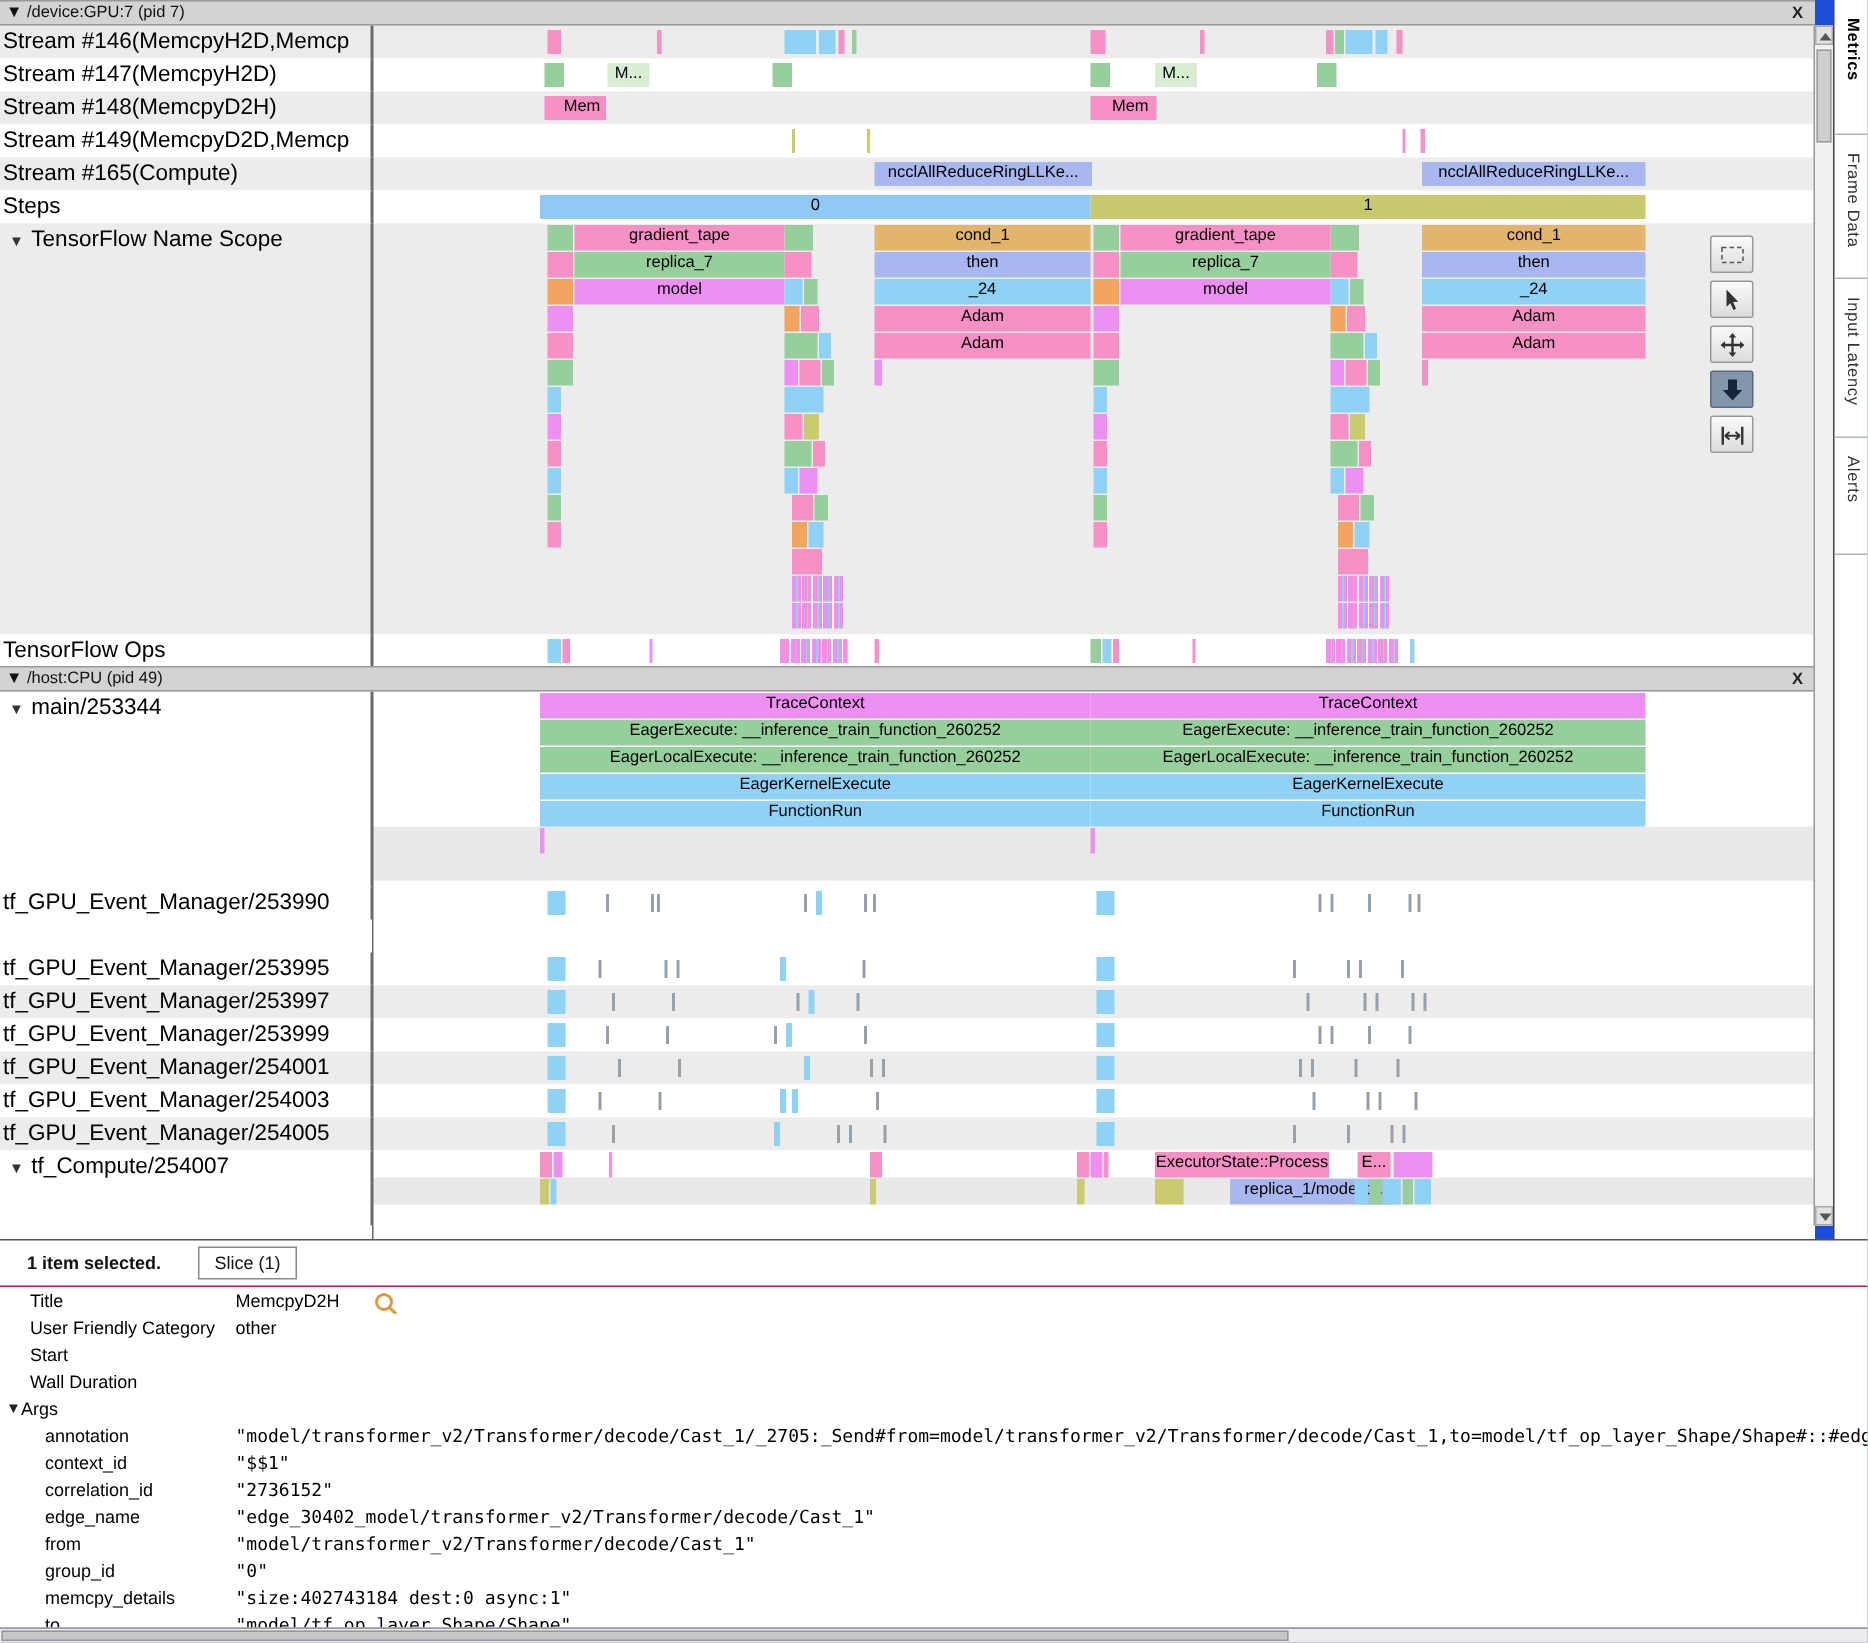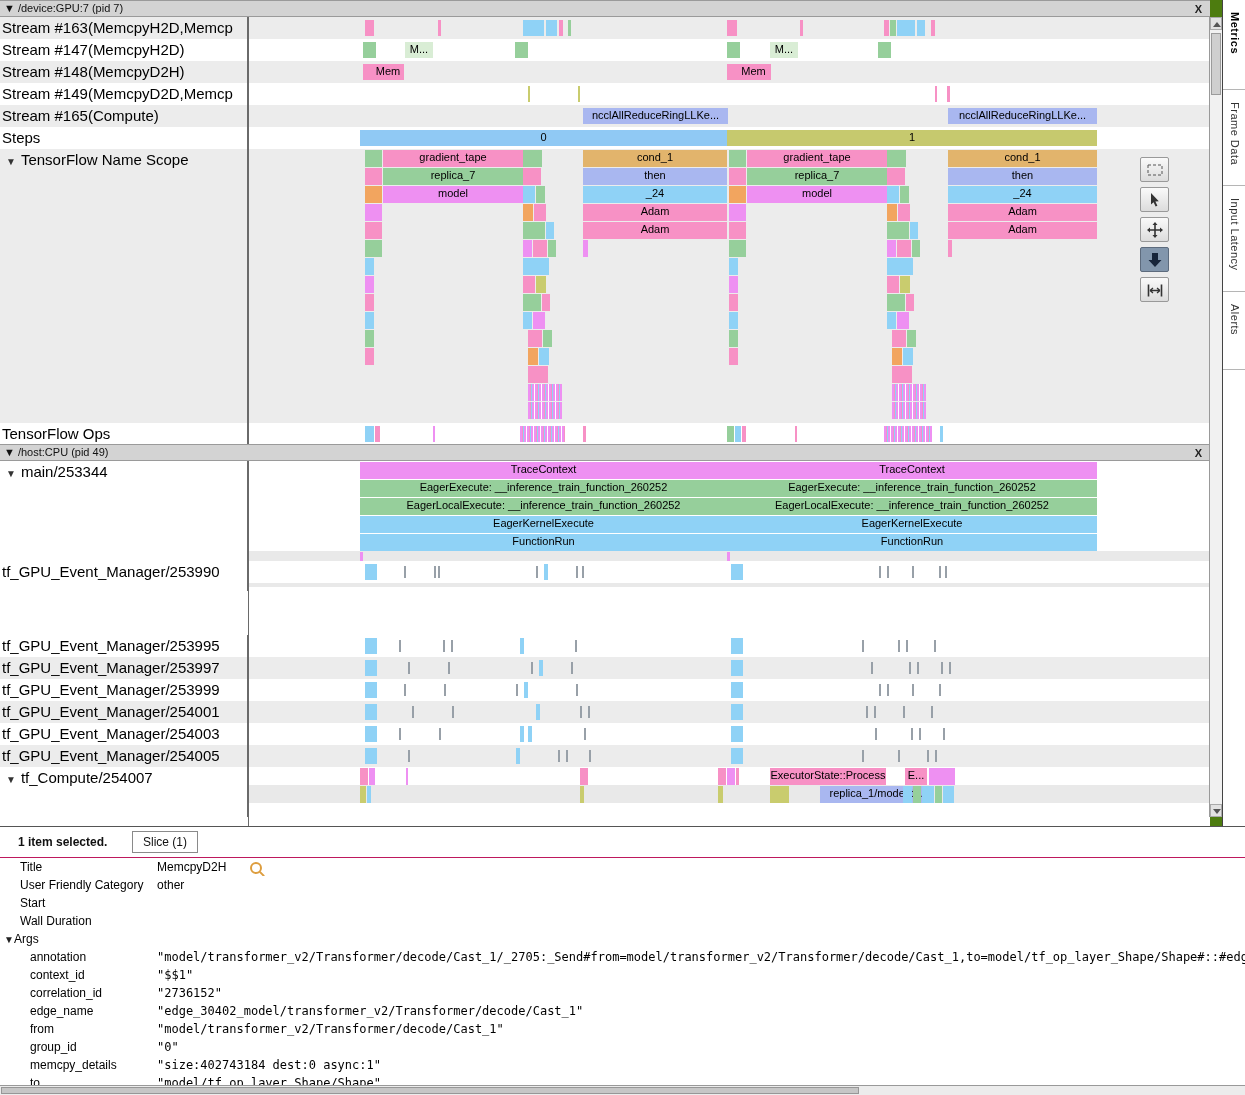--- a/index.html
+++ b/index.html
@@ -1,17 +1,17 @@
 <!DOCTYPE html>
 <html><head>
 <meta charset="utf-8">
 <style>
   html,body{margin:0;padding:0;background:#fff;}
   body{width:1245px;height:1095px;overflow:hidden;font-family:"Liberation Sans",sans-serif;position:relative;}
-  #stage{position:absolute;inset:0;background:#4d7c0f;padding-left:48px;}
+  #stage{position:absolute;inset:0;background:#1d4ed8;padding-left:48px;}
 
   
   #timeline{position:absolute;left:0;top:0;width:1210px;height:826px;overflow:hidden;background:#fff;}
   .sec-header{position:absolute;left:0;width:1210px;height:17px;background:#d3d3d3;border-top:1px solid #9a9a9a;border-bottom:1px solid #9a9a9a;box-sizing:border-box;font-size:11px;line-height:15px;z-index:6;}
   .sec-title{padding-left:4px;color:#111;}
   .sec-close{position:absolute;right:8px;top:1px;font-size:11px;font-weight:bold;color:#222;cursor:pointer;}
   .track{position:absolute;left:0;width:1210px;z-index:1;}
   .tlabel{position:absolute;left:0;top:0;bottom:0;width:248px;box-sizing:border-box;padding:2px 0 0 2px;font-size:15px;color:#000;white-space:nowrap;overflow:hidden;border-right:1px solid #6a6a6a;z-index:2;}
   .tri{font-size:10px;margin:0 5px 0 4px;color:#333;}
   .tarea{position:absolute;left:248px;right:0;top:0;bottom:0;overflow:hidden;}
@@ -66,21 +66,21 @@
   #col-divider{position:absolute;left:248px;top:0;width:1px;height:826px;background:#6a6a6a;z-index:3;}
 </style>
 </head>
 <body>
 
 <div id="stage">
 
   <div id="timeline">
       <div class="sec-header" style="top: 0px;"><span class="sec-title">▼ /device:GPU:7 (pid 7)</span><span class="sec-close">X</span></div>
       <div class="track" style="top: 17px; height: 22px; background: rgb(236, 236, 236);">
-        <div class="tlabel"><span>Stream #163(MemcpyH2D,Memcp</span></div>
+        <div class="tlabel"><span>Stream #146(MemcpyH2D,Memcp</span></div>
         <div class="tarea">
           <div class="ev" style="left: 117px; width: 9px; top: 3px; height: 16px; background: rgb(247, 145, 197);"></div>
           <div class="ev" style="left: 190px; width: 3px; top: 3px; height: 16px; background: rgb(247, 145, 197);"></div>
           <div class="ev" style="left: 275px; width: 21px; top: 3px; height: 16px; background: rgb(143, 210, 246);"></div>
           <div class="ev" style="left: 298px; width: 11px; top: 3px; height: 16px; background: rgb(143, 210, 246);"></div>
           <div class="ev" style="left: 311px; width: 4px; top: 3px; height: 16px; background: rgb(247, 145, 197);"></div>
           <div class="ev" style="left: 320px; width: 3px; top: 3px; height: 16px; background: rgb(150, 207, 155);"></div>
           <div class="ev" style="left: 479px; width: 10px; top: 3px; height: 16px; background: rgb(247, 145, 197);"></div>
           <div class="ev" style="left: 552px; width: 3px; top: 3px; height: 16px; background: rgb(247, 145, 197);"></div>
           <div class="ev" style="left: 636px; width: 5px; top: 3px; height: 16px; background: rgb(247, 145, 197);"></div>
@@ -258,21 +258,21 @@
           <div class="ev" style="left: 112px; width: 367px; top: 37px; height: 17px; background: rgb(150, 207, 155);">EagerLocalExecute: __inference_train_function_260252</div>
           <div class="ev" style="left: 479px; width: 370px; top: 37px; height: 17px; background: rgb(150, 207, 155);">EagerLocalExecute: __inference_train_function_260252</div>
           <div class="ev" style="left: 112px; width: 367px; top: 55px; height: 17px; background: rgb(143, 210, 246);">EagerKernelExecute</div>
           <div class="ev" style="left: 479px; width: 370px; top: 55px; height: 17px; background: rgb(143, 210, 246);">EagerKernelExecute</div>
           <div class="ev" style="left: 112px; width: 367px; top: 73px; height: 17px; background: rgb(143, 210, 246);">FunctionRun</div>
           <div class="ev" style="left: 479px; width: 370px; top: 73px; height: 17px; background: rgb(143, 210, 246);">FunctionRun</div>
           <div class="ev" style="left: 112px; width: 3px; top: 91px; height: 17px; background: rgb(238, 144, 242);"></div>
           <div class="ev" style="left: 479px; width: 3px; top: 91px; height: 17px; background: rgb(238, 144, 242);"></div>
         </div>
       </div>
-      <div class="track" style="top: 561px; height: 22px; background: rgb(255, 255, 255);">
+      <div class="track" style="top: 591px; height: 22px; background: rgb(255, 255, 255);">
         <div class="tlabel"><span>tf_GPU_Event_Manager/253990</span></div>
         <div class="tarea">
           <div class="ev" style="left: 117px; width: 12px; top: 3px; height: 16px; background: rgb(143, 210, 246);"></div>
           <div class="ev" style="left: 156px; width: 2px; top: 5px; height: 12px; background: rgb(152, 160, 168);"></div>
           <div class="ev" style="left: 186px; width: 2px; top: 5px; height: 12px; background: rgb(152, 160, 168);"></div>
           <div class="ev" style="left: 190px; width: 2px; top: 5px; height: 12px; background: rgb(152, 160, 168);"></div>
           <div class="ev" style="left: 288px; width: 2px; top: 5px; height: 12px; background: rgb(152, 160, 168);"></div>
           <div class="ev" style="left: 296px; width: 4px; top: 3px; height: 16px; background: rgb(143, 210, 246);"></div>
           <div class="ev" style="left: 328px; width: 2px; top: 5px; height: 12px; background: rgb(152, 160, 168);"></div>
           <div class="ev" style="left: 334px; width: 2px; top: 5px; height: 12px; background: rgb(152, 160, 168);"></div>

